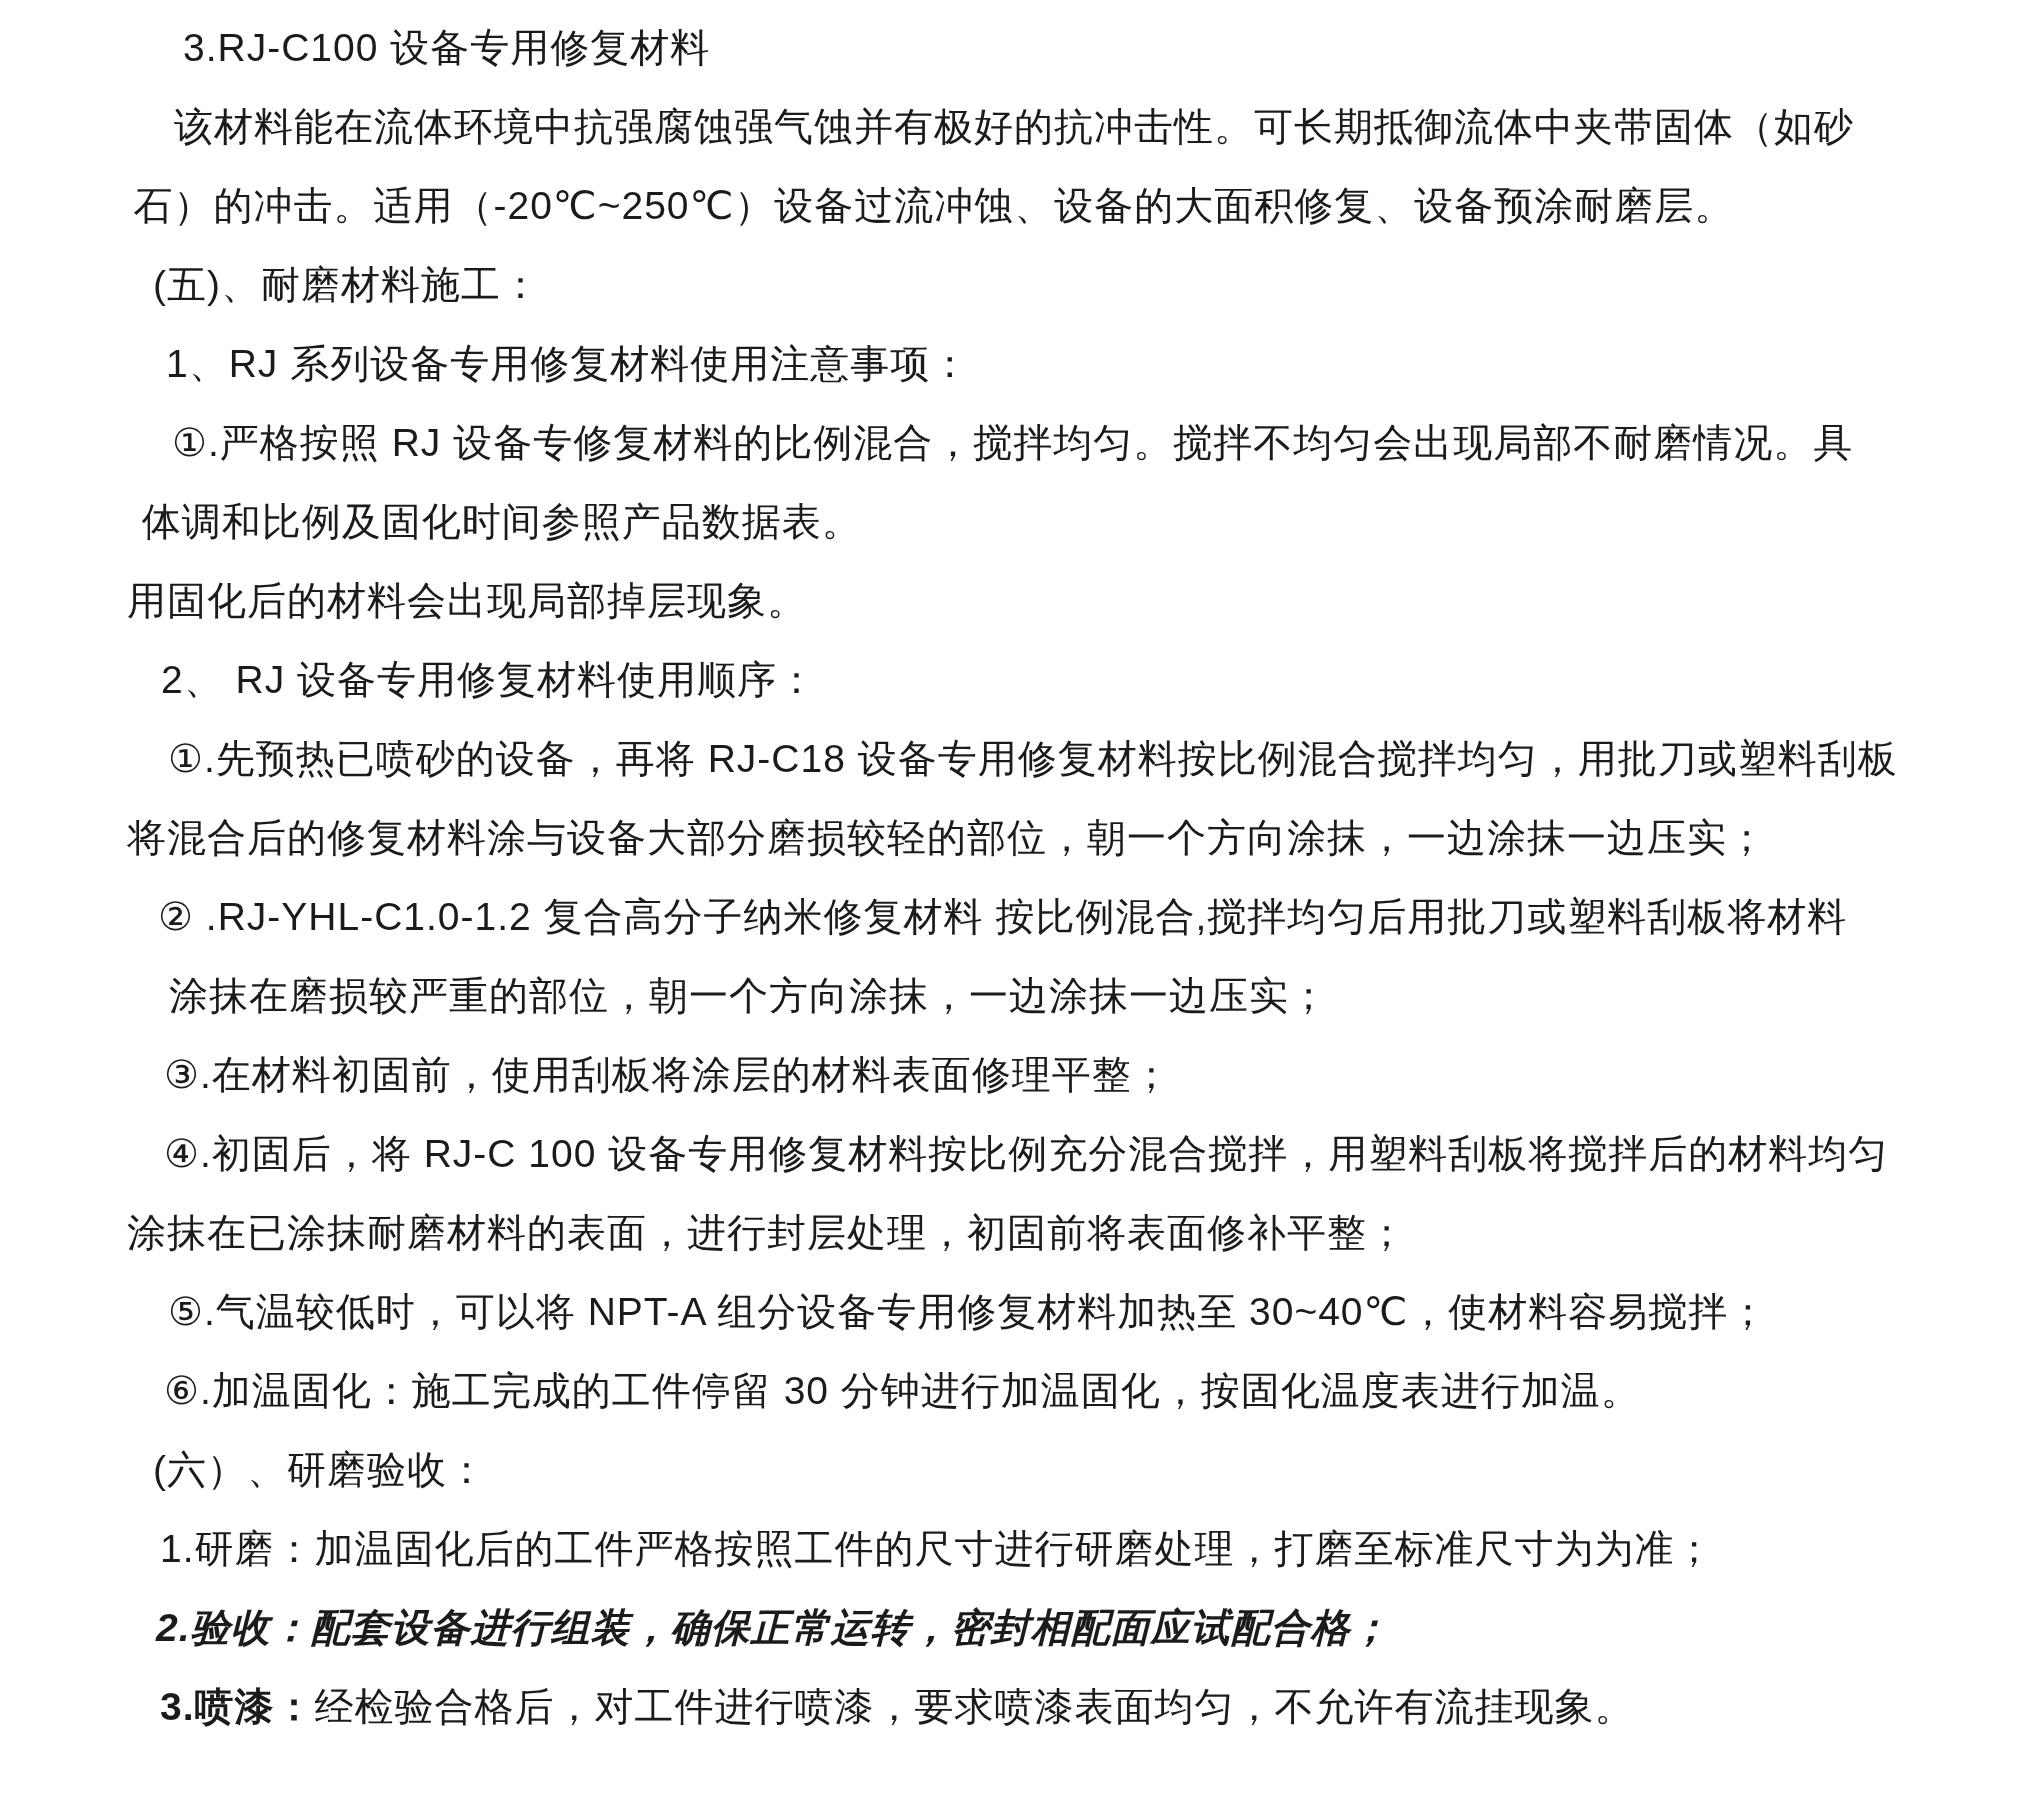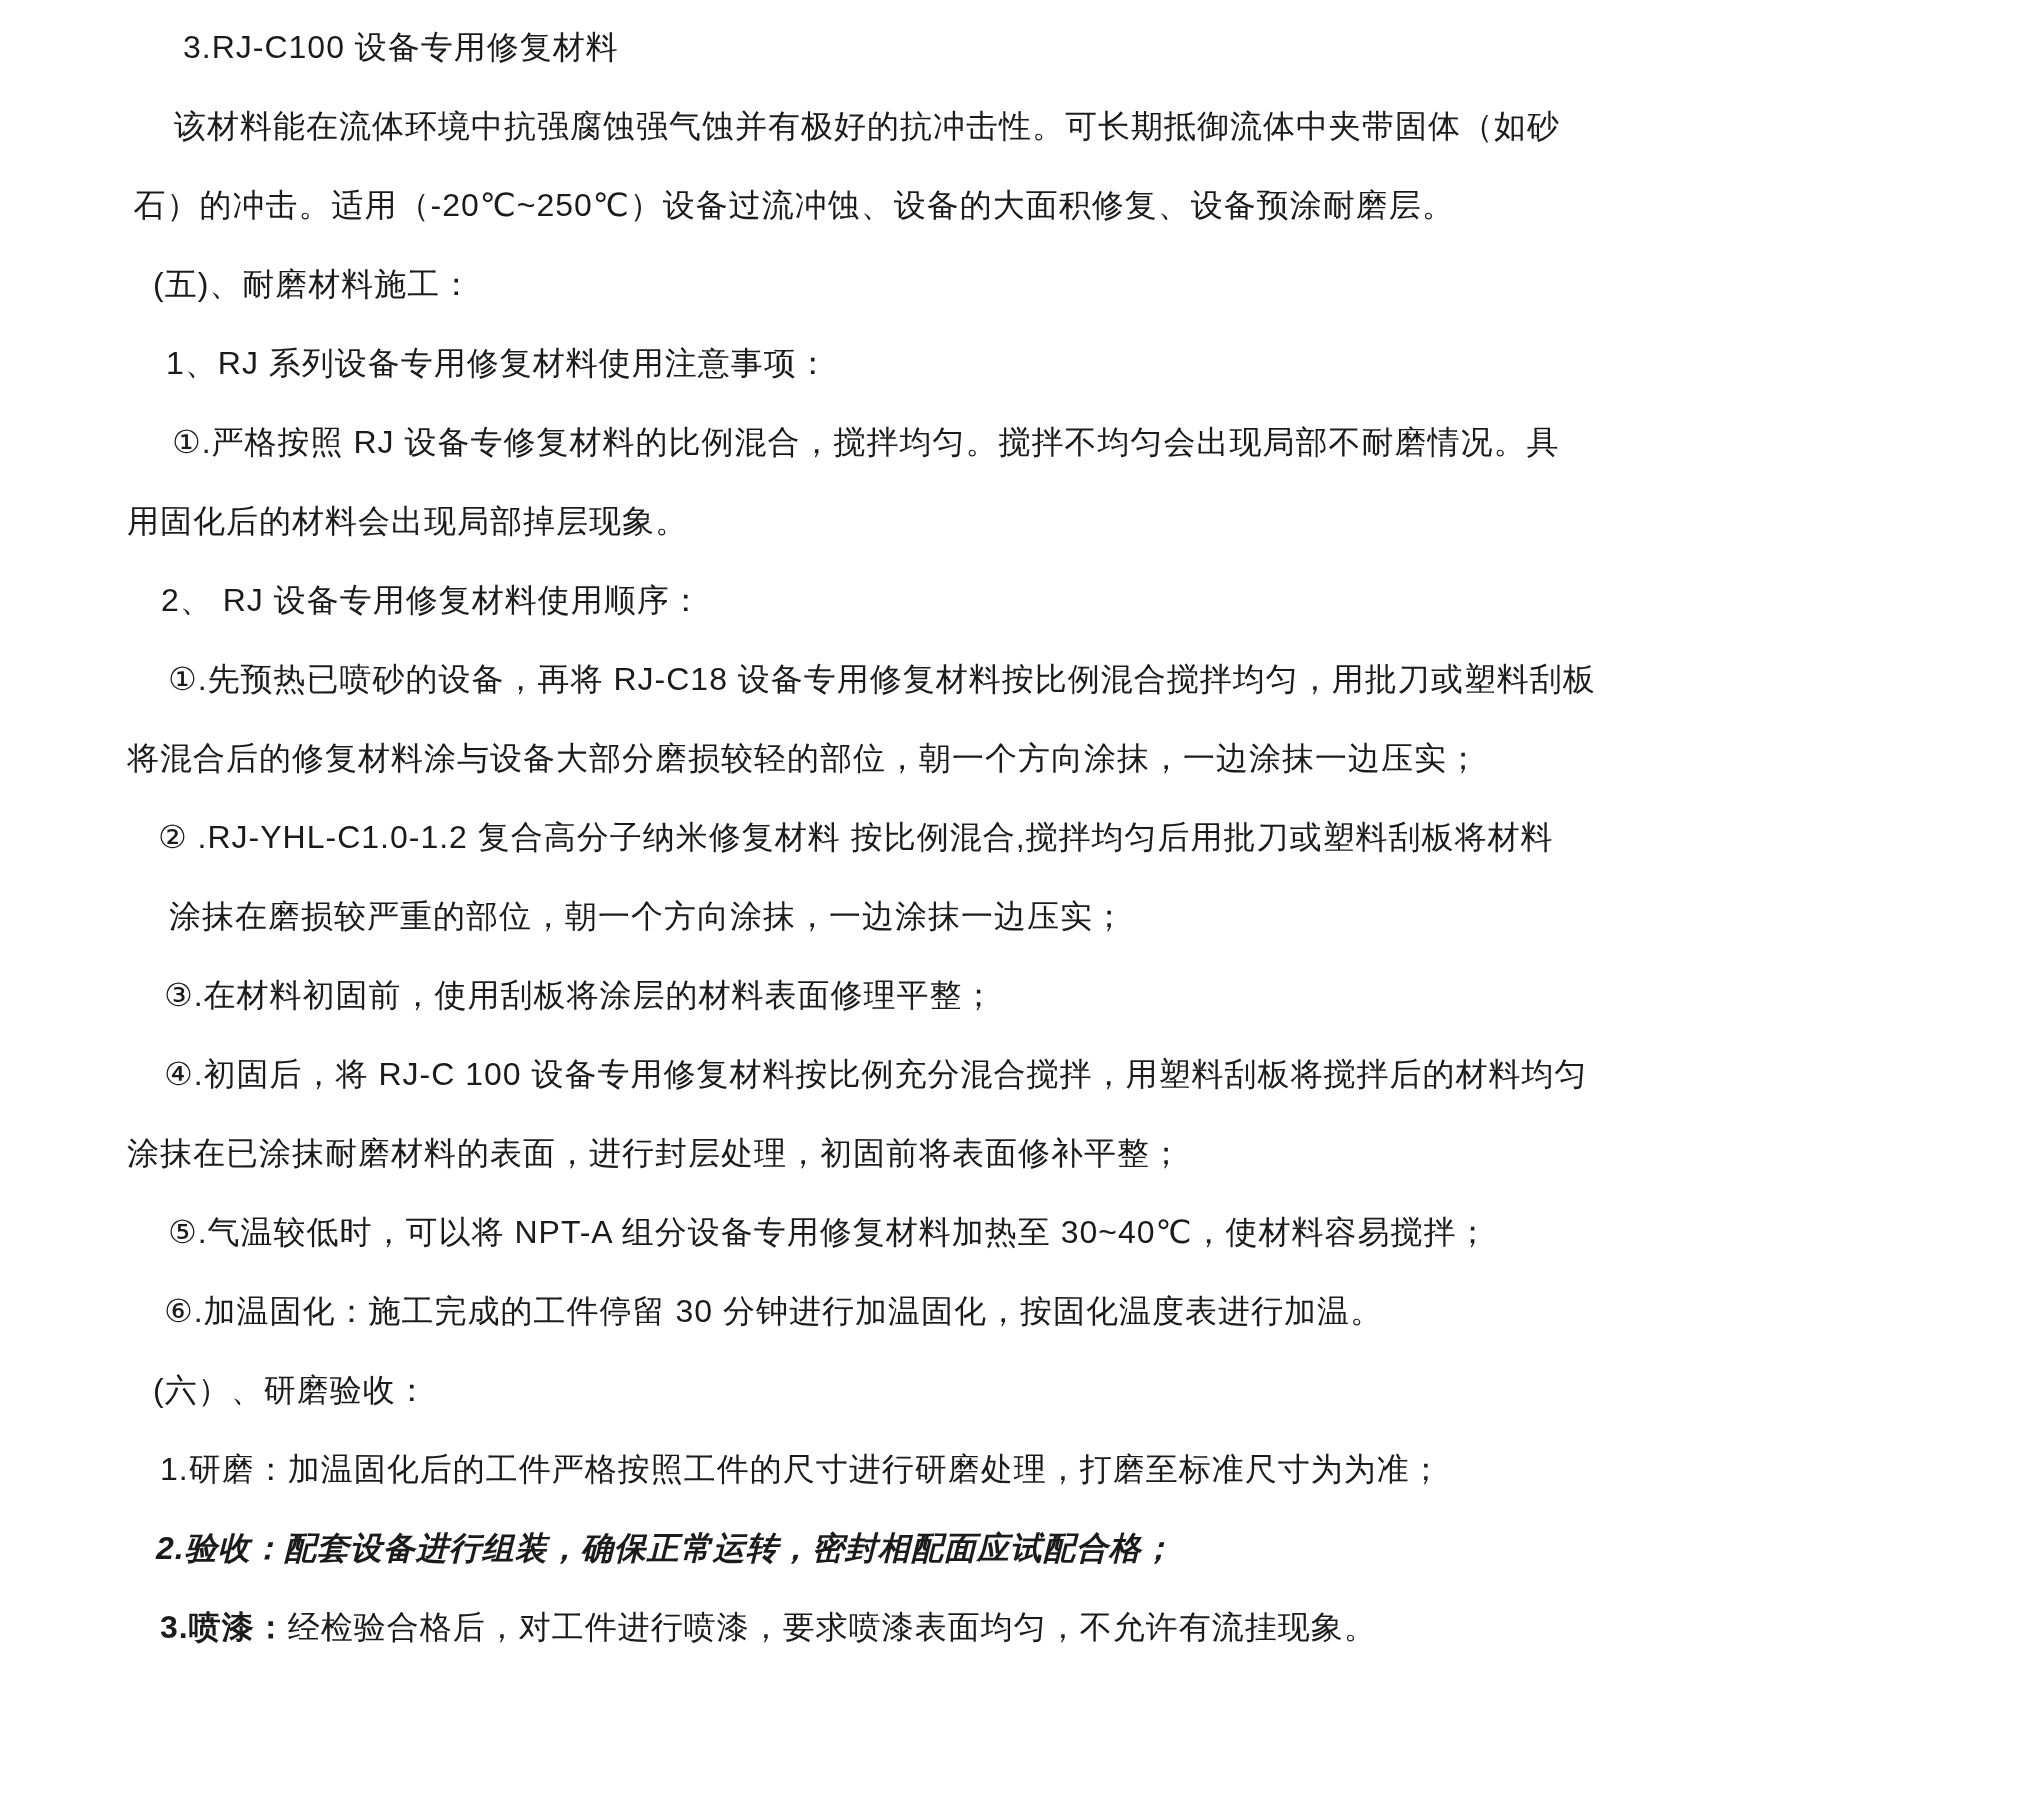--- a/index.html
+++ b/index.html
@@ -17,39 +17,40 @@
   .doc {
     position: absolute;
     left: 127px;
     top: 0;
     width: 1833px;
     padding-top: 8.2px;
   }
   .line {
     height: 79px;
     line-height: 79px;
-    font-size: 32px;
+    font-size: 39px;
     letter-spacing: 1px;
     white-space: nowrap;
     color: #1b1b1b;
   }
   .line span.b {
     font-weight: bold;
   }
 </style>
 </head>
 <body>
 
 <div class="doc">
     <div class="line" style="padding-left: 56px;"><span>3.RJ-C100 设备专用修复材料</span></div>
     <div class="line" style="padding-left: 47px;"><span>该材料能在流体环境中抗强腐蚀强气蚀并有极好的抗冲击性。可长期抵御流体中夹带固体（如砂</span></div>
     <div class="line" style="padding-left: 6.5px;"><span>石）的冲击。适用（-20℃~250℃）设备过流冲蚀、设备的大面积修复、设备预涂耐磨层。</span></div>
     <div class="line" style="padding-left: 26px;"><span>(五)、耐磨材料施工：</span></div>
     <div class="line" style="padding-left: 39px;"><span>1、RJ 系列设备专用修复材料使用注意事项：</span></div>
     <div class="line" style="padding-left: 45px;"><span>①.严格按照 RJ 设备专修复材料的比例混合，搅拌均匀。搅拌不均匀会出现局部不耐磨情况。具</span></div>
+    <div class="line" style="padding-left: 14.7px;"><span>体调和比例及固化时间参照产品数据表。</span></div>
     <div class="line" style="padding-left: 0px;"><span>用固化后的材料会出现局部掉层现象。</span></div>
     <div class="line" style="padding-left: 34px;"><span>2、 RJ 设备专用修复材料使用顺序：</span></div>
     <div class="line" style="padding-left: 41px;"><span>①.先预热已喷砂的设备，再将 RJ-C18 设备专用修复材料按比例混合搅拌均匀，用批刀或塑料刮板</span></div>
     <div class="line" style="padding-left: 0px;"><span>将混合后的修复材料涂与设备大部分磨损较轻的部位，朝一个方向涂抹，一边涂抹一边压实；</span></div>
     <div class="line" style="padding-left: 31px;"><span>② .RJ-YHL-C1.0-1.2 复合高分子纳米修复材料 按比例混合,搅拌均匀后用批刀或塑料刮板将材料</span></div>
     <div class="line" style="padding-left: 0px; margin-left: 42px;"><span>涂抹在磨损较严重的部位，朝一个方向涂抹，一边涂抹一边压实；</span></div>
     <div class="line" style="padding-left: 37px;"><span>③.在材料初固前，使用刮板将涂层的材料表面修理平整；</span></div>
     <div class="line" style="padding-left: 37px;"><span>④.初固后，将 RJ-C 100 设备专用修复材料按比例充分混合搅拌，用塑料刮板将搅拌后的材料均匀</span></div>
     <div class="line" style="padding-left: 0px;"><span>涂抹在已涂抹耐磨材料的表面，进行封层处理，初固前将表面修补平整；</span></div>
     <div class="line" style="padding-left: 41px;"><span>⑤.气温较低时，可以将 NPT-A 组分设备专用修复材料加热至 30~40℃，使材料容易搅拌；</span></div>

